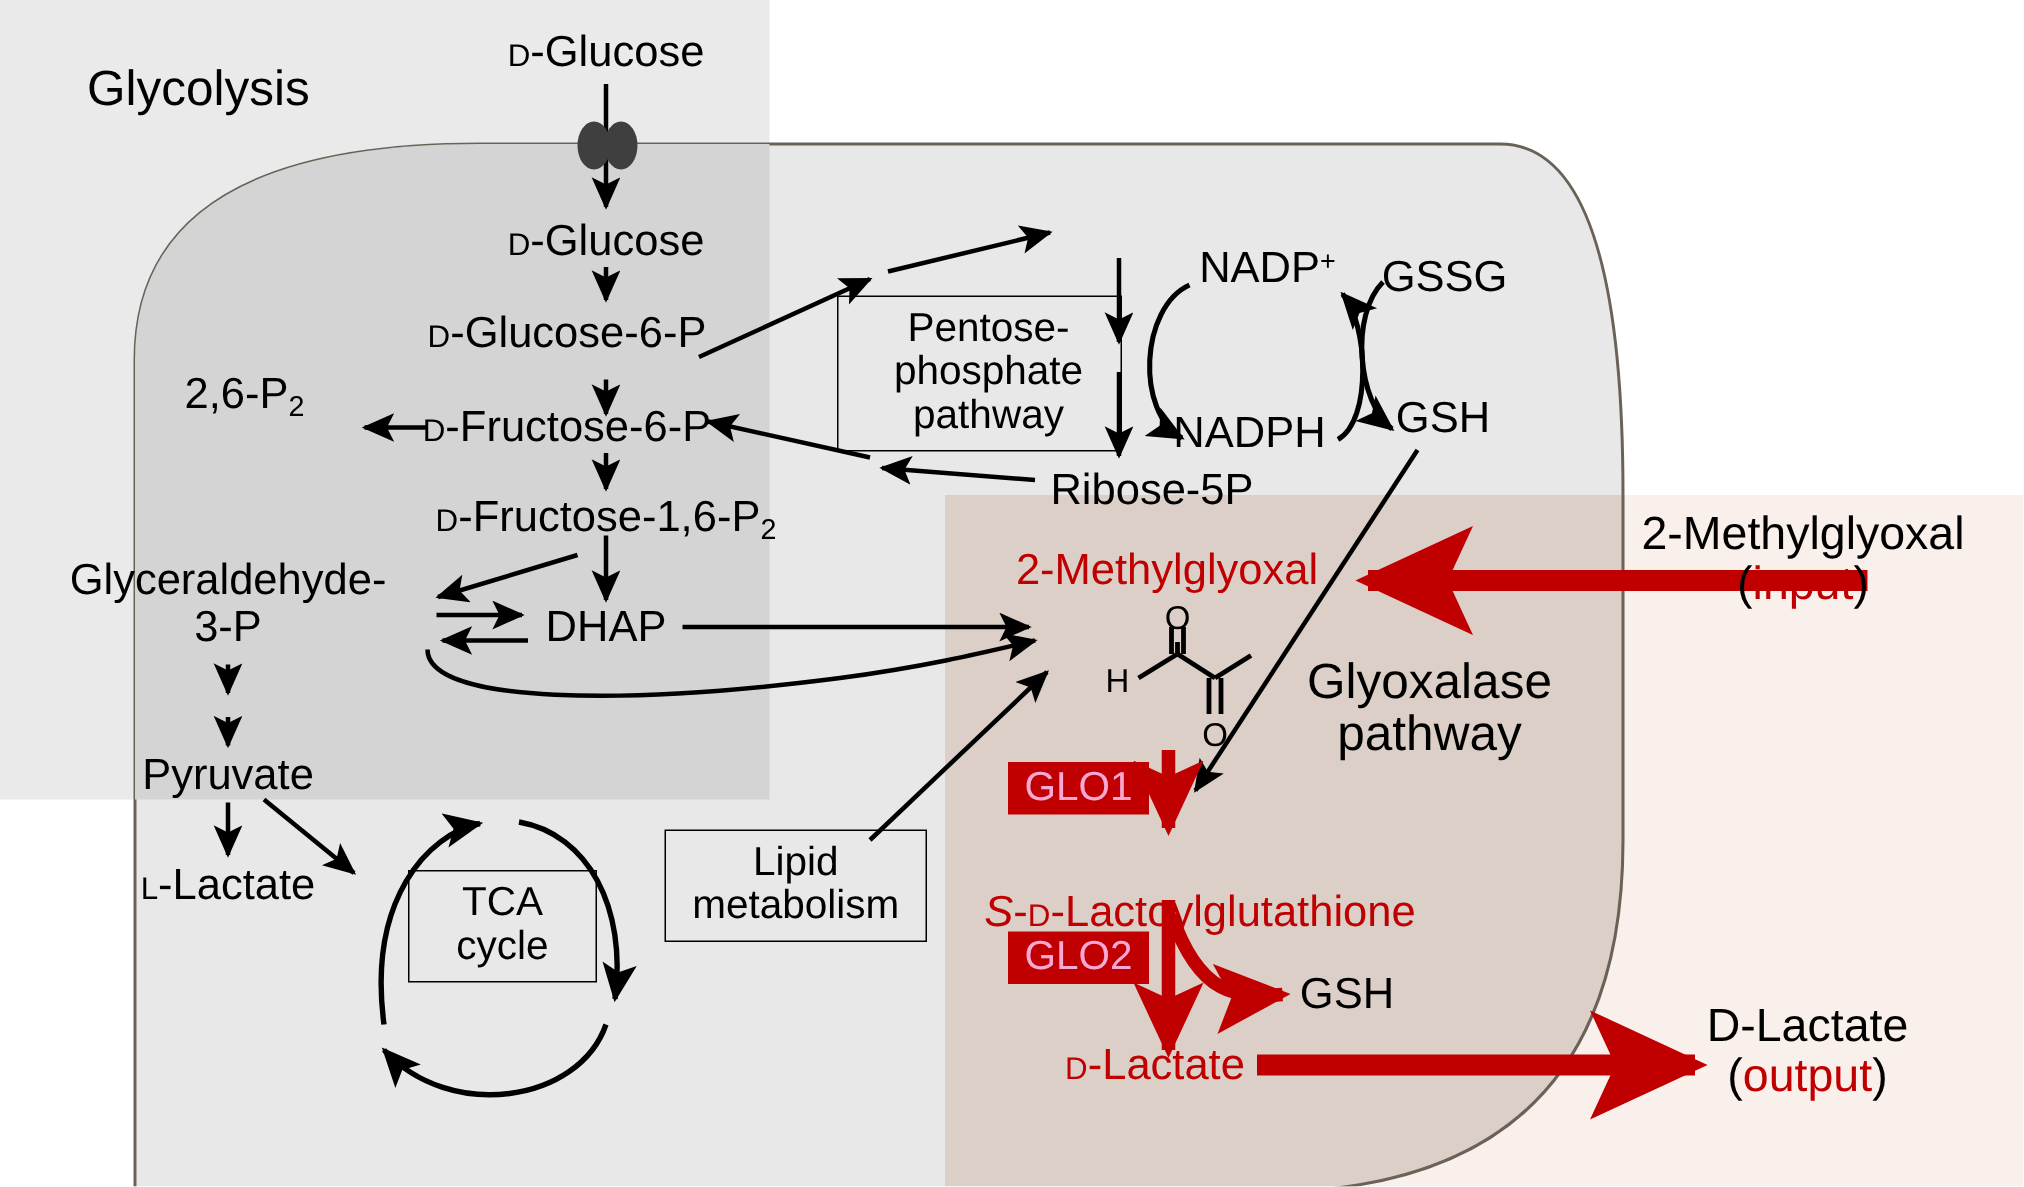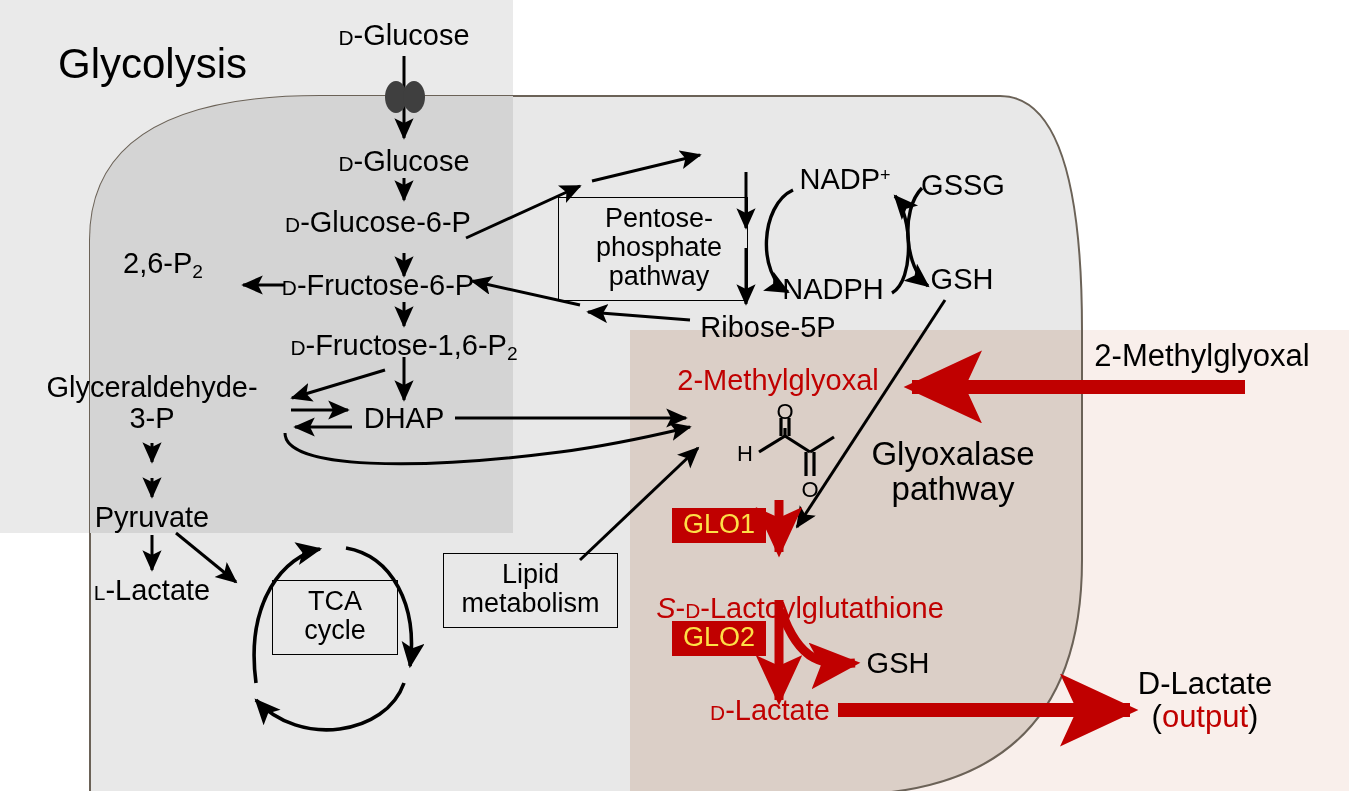--- a/index.html
+++ b/index.html
@@ -12,21 +12,21 @@
   .lbl{position:absolute;white-space:nowrap;line-height:1.06;}
   .ctr{transform:translateX(-50%);text-align:center;}
   .sc{font-size:0.72em;}
   sub{font-size:0.66em;vertical-align:-0.28em;}
   sup{font-size:0.62em;vertical-align:0.44em;}
   .red{color:#c00000;}
   .blk{color:#000000;}
   .glyco-rect{position:absolute;background:#eaeaea;}
   .pink-rect{position:absolute;background:#f9eeea;}
   svg.layer{position:absolute;left:0;top:0;width:1349px;height:791px;overflow:visible;}
-  .badge{position:absolute;background:#c00000;color:#fde047;
+  .badge{position:absolute;background:#c00000;color:#f9a8d4;
          padding:3px 11px 5px 11px;font-size:27px;font-weight:400;line-height:1;}
   .boxed{position:absolute;border:1.6px solid #000;background:transparent;
          text-align:center;line-height:1.08;}
 </style>
 </head>
 <body>
 
 <div id="root">
 
   <div class="glyco-rect" style="left:0;top:0;width:513px;height:533px;"></div>
@@ -141,21 +141,21 @@
     </g>
 
     <g>
       <ellipse cx="396" cy="97" rx="11" ry="16" fill="#3f3f3f"></ellipse>
       <ellipse cx="414" cy="97" rx="11" ry="16" fill="#3f3f3f"></ellipse>
     </g>
   </svg>
 
   <div class="lbl ctr" style="left:404px;top:20px;font-size:29px;"><span class="sc">D</span><span>-Glucose</span></div>
 
-  <div class="lbl" style="left:58px;top:42px;font-size:42px;">Glycolysis</div>
+  <div class="lbl" style="left:58px;top:42px;font-size:33px;">Glycolysis</div>
 
   <div class="lbl ctr" style="left:404px;top:146px;font-size:29px;"><span class="sc">D</span><span>-Glucose</span></div>
 
   <div class="lbl ctr" style="left:378px;top:207px;font-size:29px;"><span class="sc">D</span><span>-Glucose-6-P</span></div>
 
   <div class="lbl ctr" style="left:378px;top:270px;font-size:29px;"><span class="sc">D</span><span>-Fructose-6-P</span></div>
 
   <div class="lbl ctr" style="left:163px;top:248px;font-size:29px;text-align:center;">
     <div><span>2,6-P</span><sub>2</sub></div>
   </div>
@@ -214,20 +214,21 @@
   <div class="boxed" style="left:443px;top:553px;width:165px;padding:6px 4px 9px 4px;font-size:27px;">
     <div>Lipid</div>
     <div>metabolism</div>
   </div>
 
   <div class="badge" style="left:672px;top:508px;">GLO1</div>
   <div class="badge" style="left:672px;top:621px;">GLO2</div>
 
   <div class="lbl ctr" style="left:1202px;top:340px;font-size:31px;text-align:center;">
     <div class="blk">2-Methylglyoxal</div>
+    <div><span class="blk">(</span><span class="red">input</span><span class="blk">)</span></div>
   </div>
 
   <div class="lbl ctr" style="left:1205px;top:668px;font-size:31px;text-align:center;">
     <div class="blk">D-Lactate</div>
     <div><span class="blk">(</span><span class="red">output</span><span class="blk">)</span></div>
   </div>
 
 </div>
 
 </body></html>

